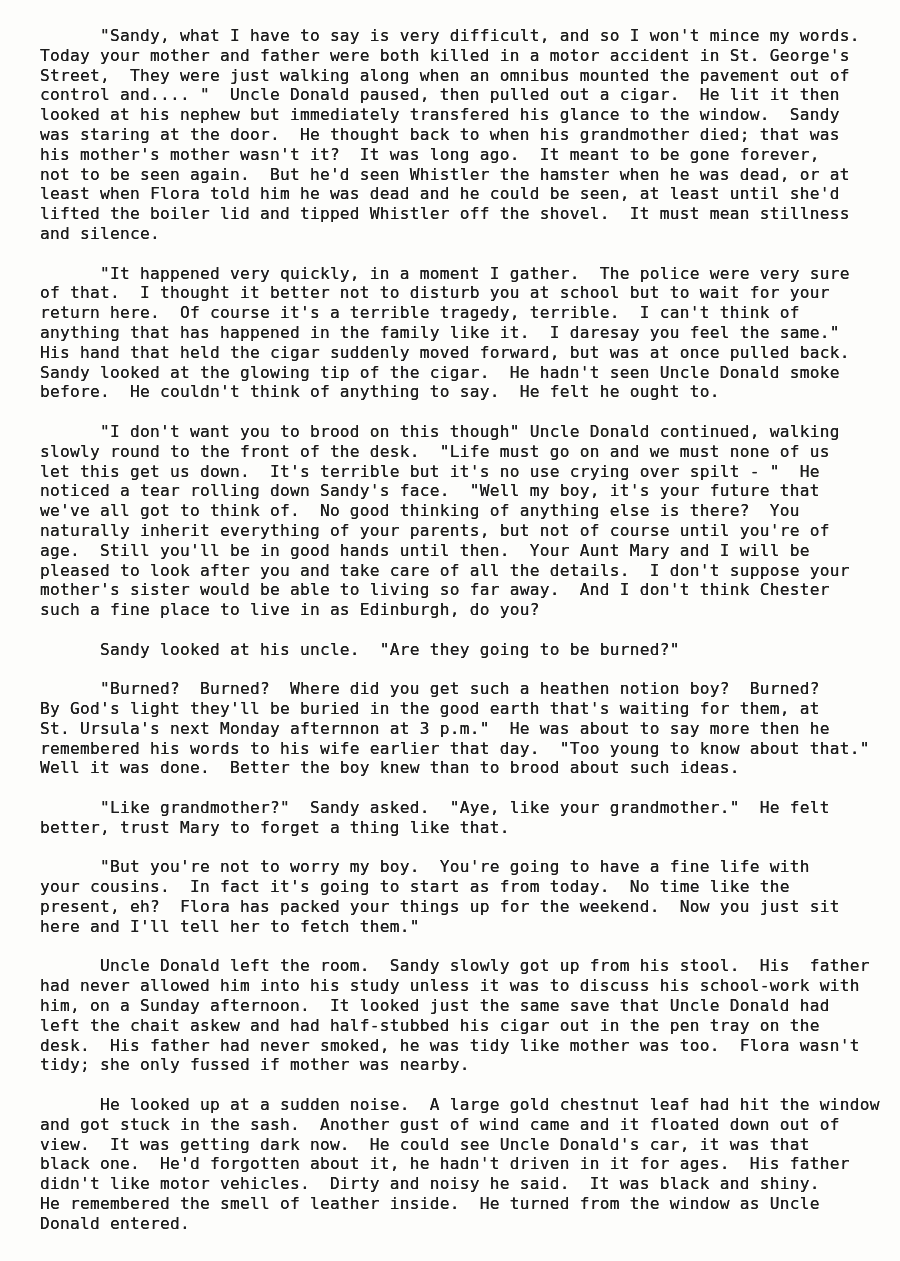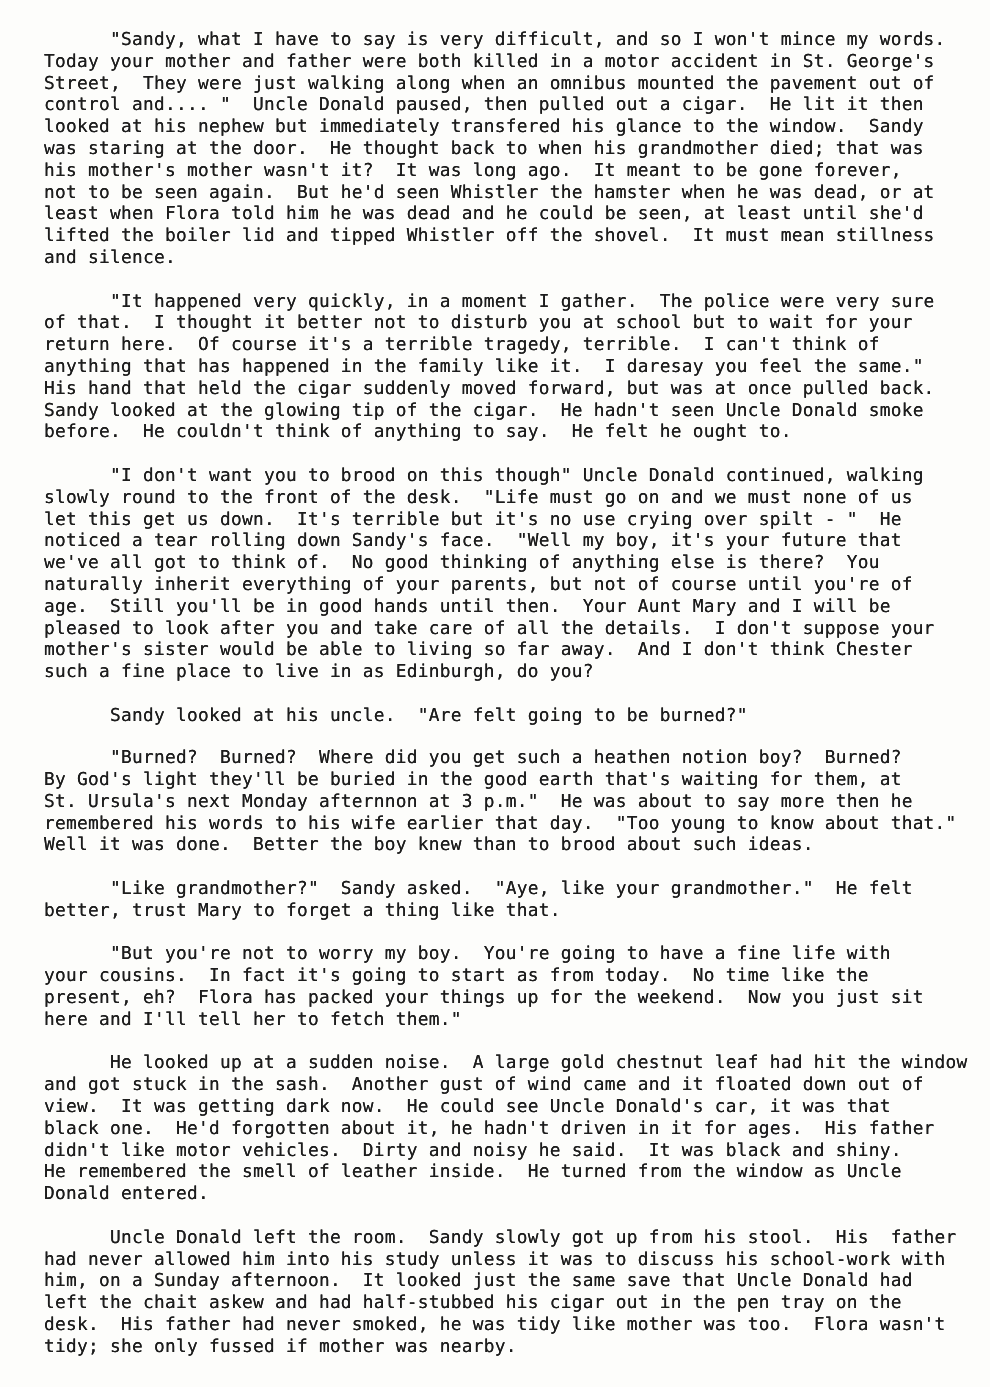--- a/index.html
+++ b/index.html
@@ -63,39 +63,39 @@
       <p class="para">      "I don't want you to brood on this though" Uncle Donald continued, walking
 slowly round to the front of the desk.  "Life must go on and we must none of us
 let this get us down.  It's terrible but it's no use crying over spilt - "  He
 noticed a tear rolling down Sandy's face.  "Well my boy, it's your future that
 we've all got to think of.  No good thinking of anything else is there?  You
 naturally inherit everything of your parents, but not of course until you're of
 age.  Still you'll be in good hands until then.  Your Aunt Mary and I will be
 pleased to look after you and take care of all the details.  I don't suppose your
 mother's sister would be able to living so far away.  And I don't think Chester
 such a fine place to live in as Edinburgh, do you?</p>
-      <p class="para">      Sandy looked at his uncle.  "Are felt going to be burned?"</p>
+      <p class="para">      Sandy looked at his uncle.  "Are they going to be burned?"</p>
       <p class="para">      "Burned?  Burned?  Where did you get such a heathen notion boy?  Burned?
 By God's light they'll be buried in the good earth that's waiting for them, at
 St. Ursula's next Monday afternnon at 3 p.m."  He was about to say more then he
 remembered his words to his wife earlier that day.  "Too young to know about that."
 Well it was done.  Better the boy knew than to brood about such ideas.</p>
       <p class="para">      "Like grandmother?"  Sandy asked.  "Aye, like your grandmother."  He felt
 better, trust Mary to forget a thing like that.</p>
       <p class="para">      "But you're not to worry my boy.  You're going to have a fine life with
 your cousins.  In fact it's going to start as from today.  No time like the
 present, eh?  Flora has packed your things up for the weekend.  Now you just sit
 here and I'll tell her to fetch them."</p>
+      <p class="para">      Uncle Donald left the room.  Sandy slowly got up from his stool.  His  father
+had never allowed him into his study unless it was to discuss his school-work with
+him, on a Sunday afternoon.  It looked just the same save that Uncle Donald had
+left the chait askew and had half-stubbed his cigar out in the pen tray on the
+desk.  His father had never smoked, he was tidy like mother was too.  Flora wasn't
+tidy; she only fussed if mother was nearby.</p>
       <p class="para">      He looked up at a sudden noise.  A large gold chestnut leaf had hit the window
 and got stuck in the sash.  Another gust of wind came and it floated down out of
 view.  It was getting dark now.  He could see Uncle Donald's car, it was that
 black one.  He'd forgotten about it, he hadn't driven in it for ages.  His father
 didn't like motor vehicles.  Dirty and noisy he said.  It was black and shiny.
 He remembered the smell of leather inside.  He turned from the window as Uncle
 Donald entered.</p>
-      <p class="para">      Uncle Donald left the room.  Sandy slowly got up from his stool.  His  father
-had never allowed him into his study unless it was to discuss his school-work with
-him, on a Sunday afternoon.  It looked just the same save that Uncle Donald had
-left the chait askew and had half-stubbed his cigar out in the pen tray on the
-desk.  His father had never smoked, he was tidy like mother was too.  Flora wasn't
-tidy; she only fussed if mother was nearby.</p>
     </div>
 </main>
 
 </body></html>

